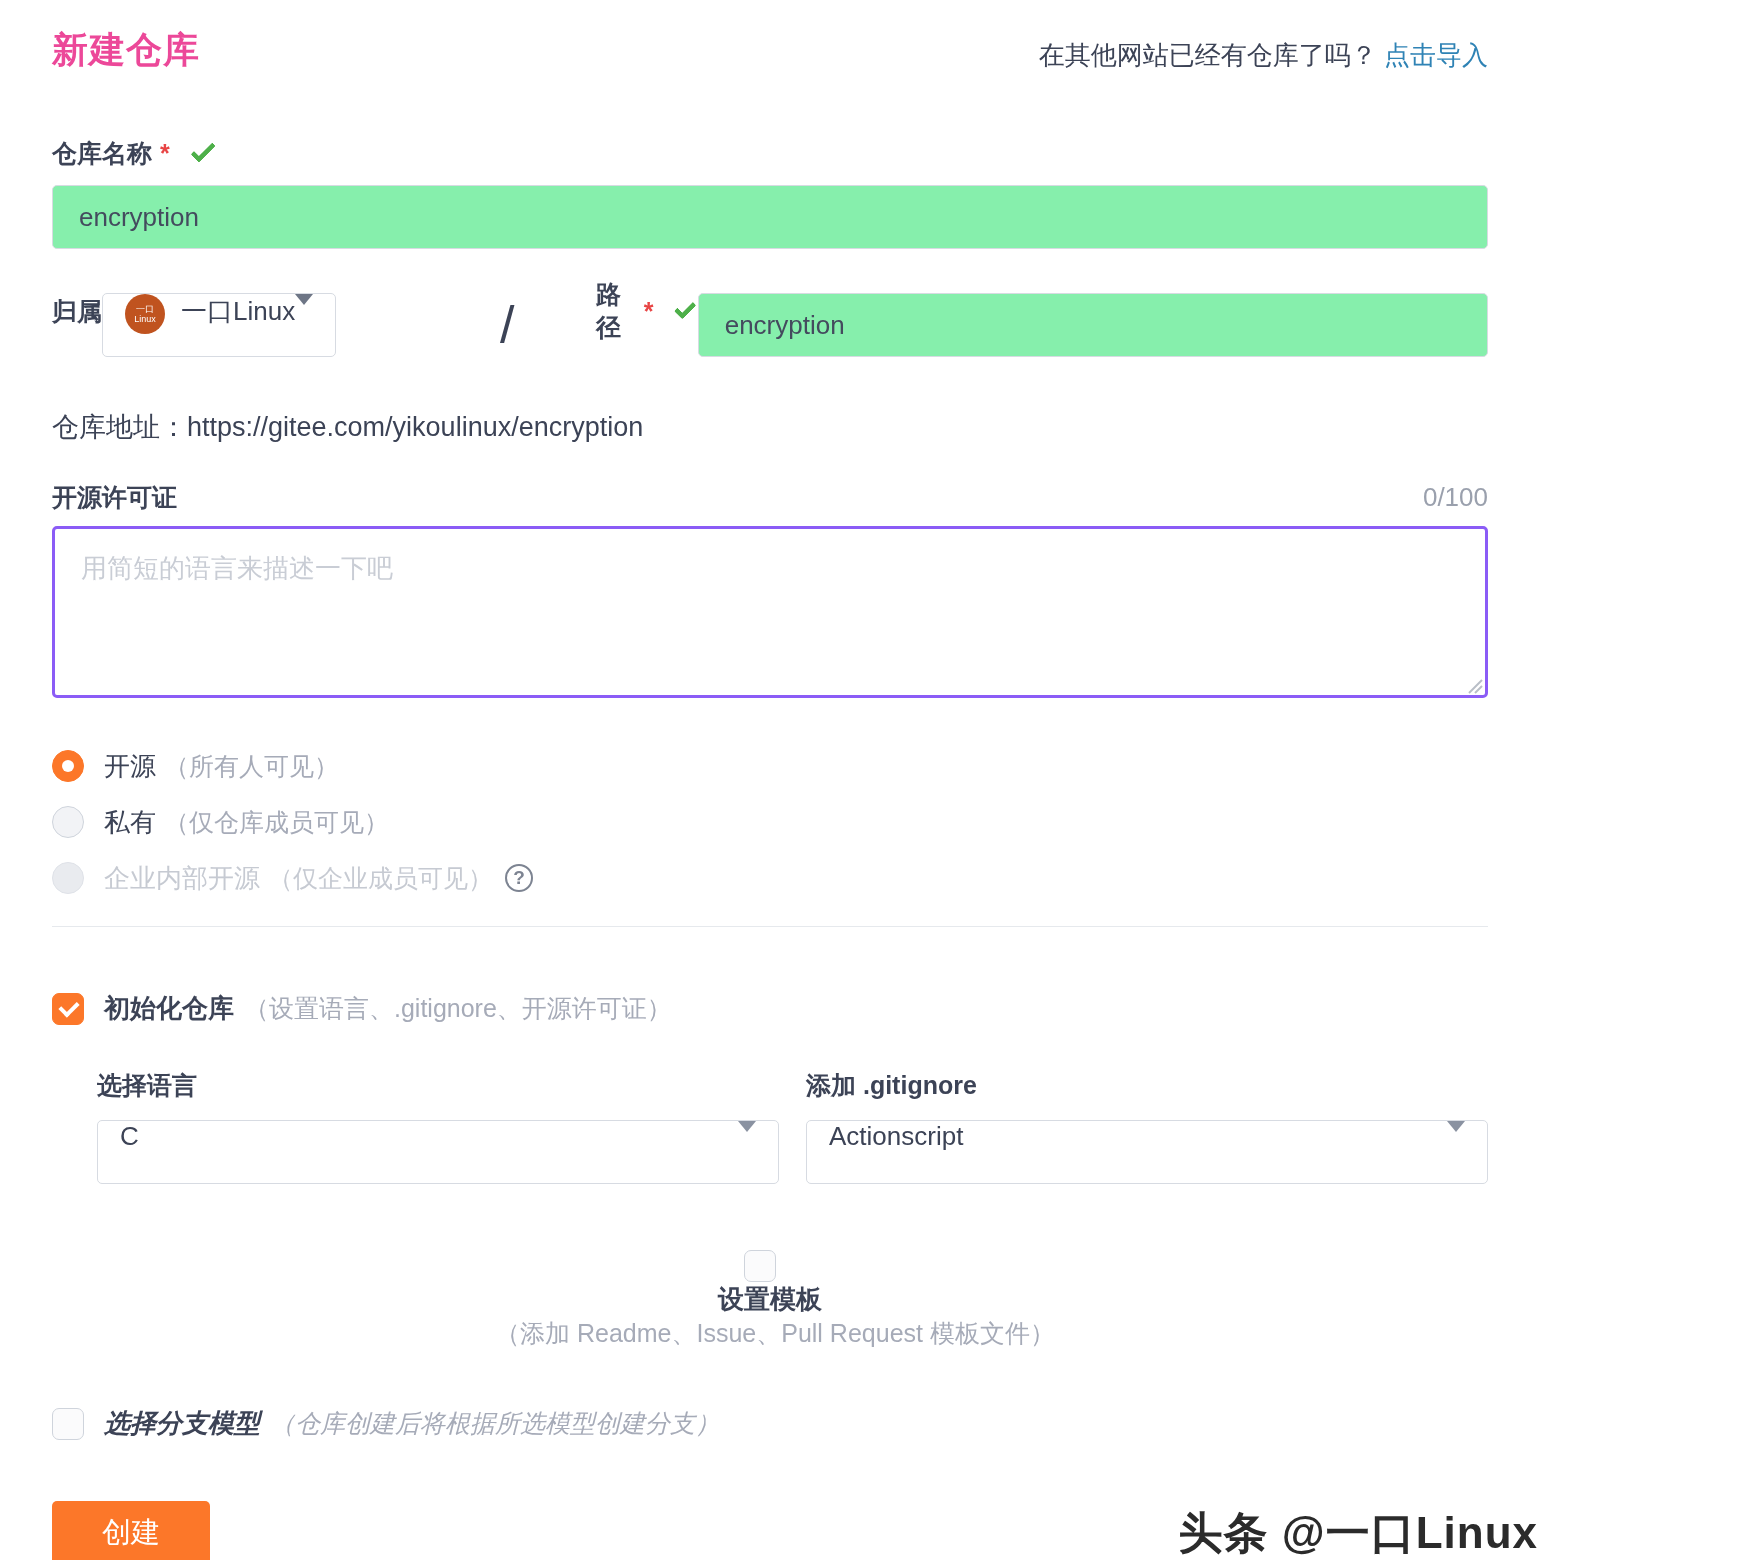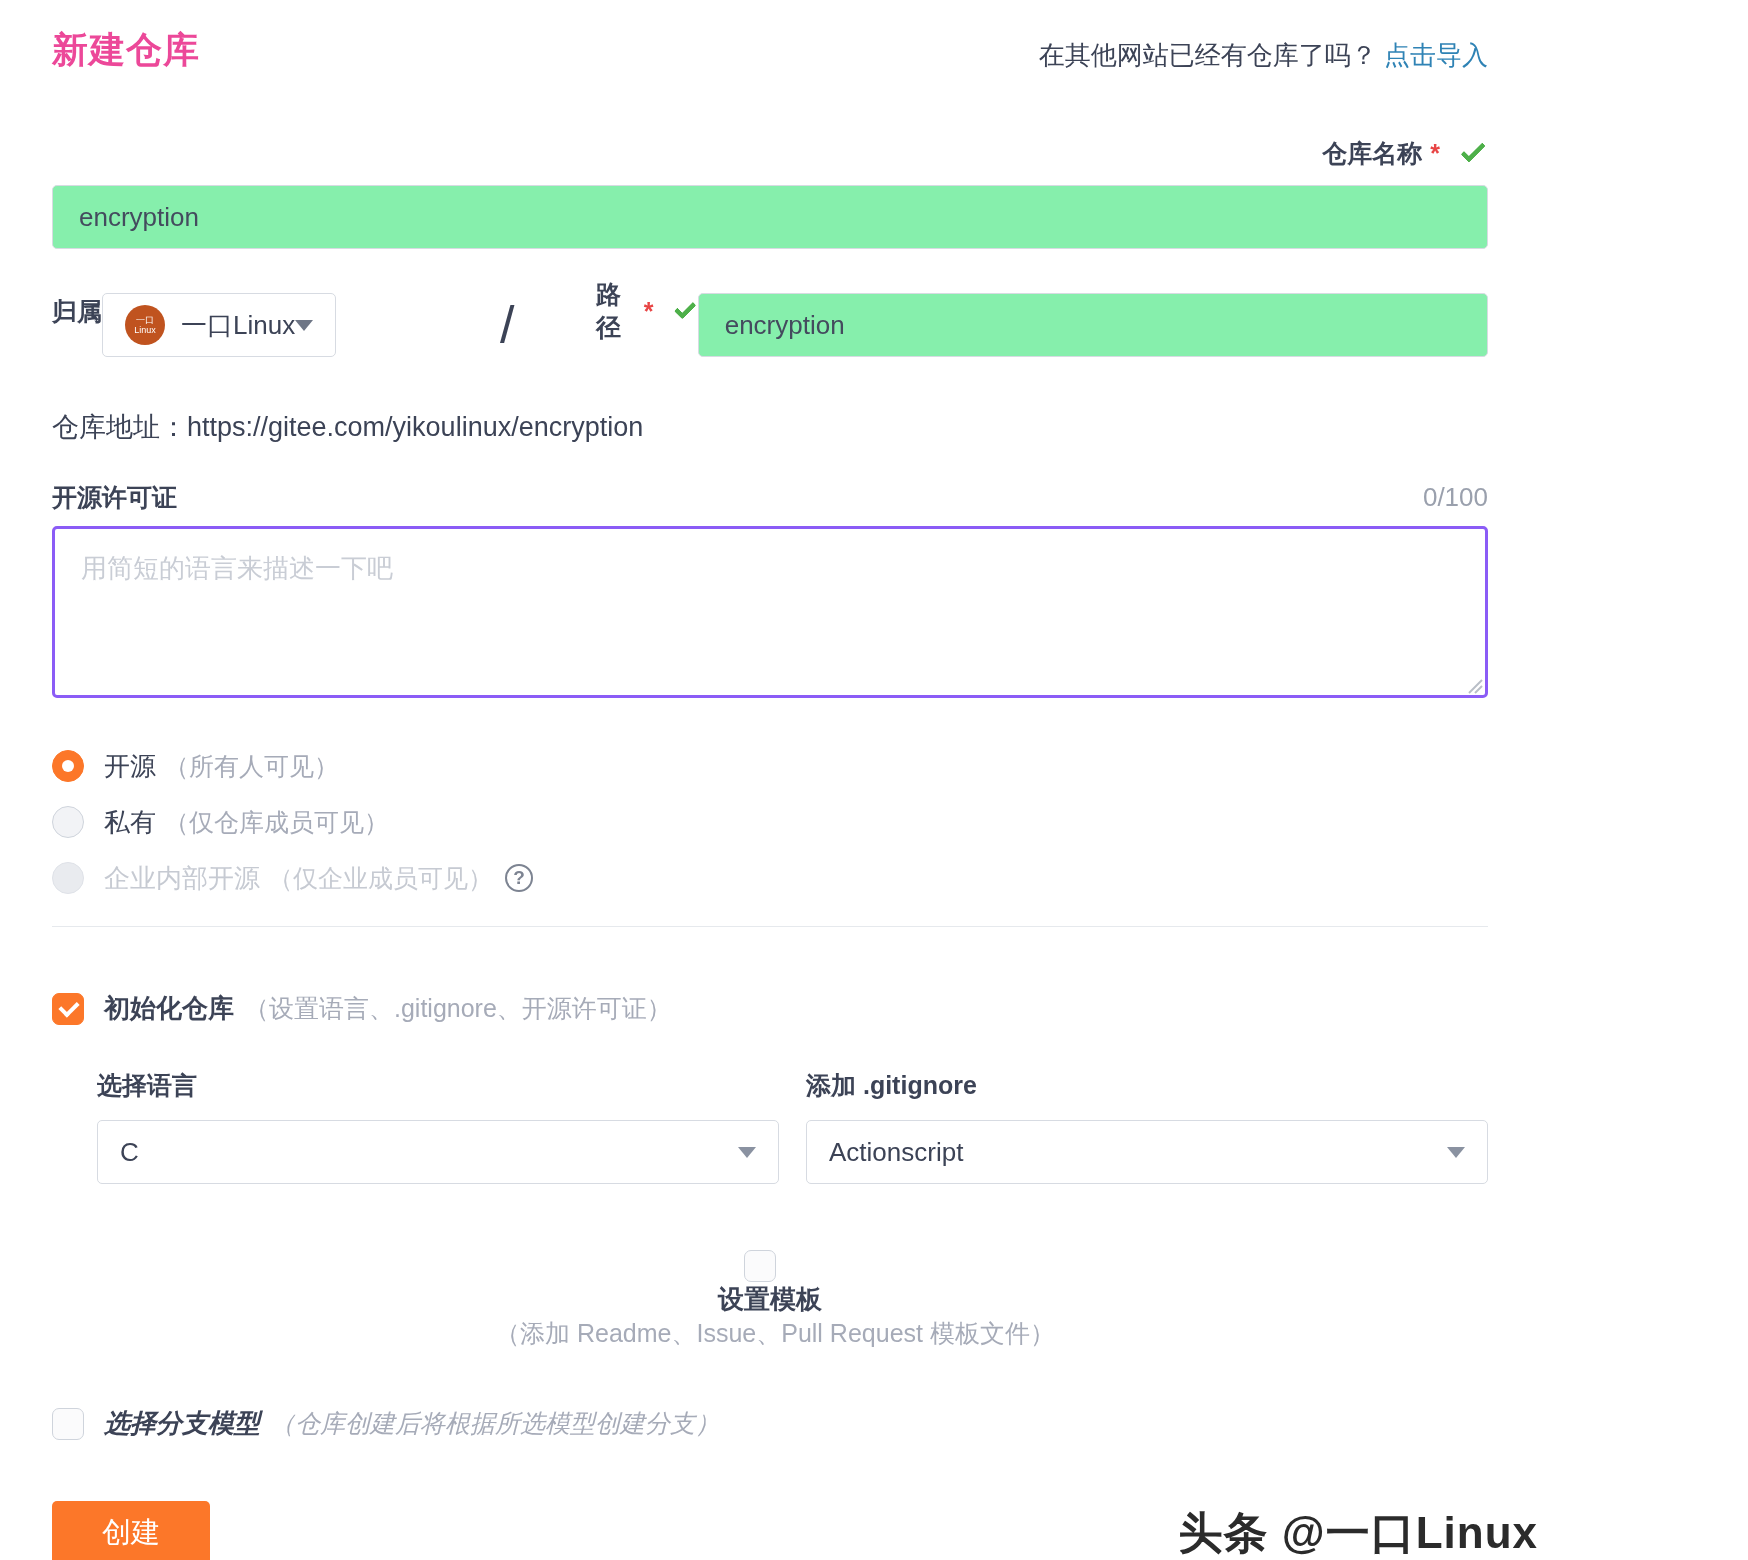--- a/index.html
+++ b/index.html
@@ -27,32 +27,32 @@
     border-left:5px solid #4eb04a; border-bottom:5px solid #4eb04a;
     transform: rotate(-45deg) translateY(-4px); margin-left:24px; border-radius:2px;
   }
   .text-input {
     width:100%; height:64px; border:1px solid #d7dbe2; border-radius:5px;
     font-size:26px; color:#444b5e; padding:0 26px;
     font-family:"Liberation Sans","DejaVu Sans",sans-serif; outline:none; background:#86efac;
   }
 
   .block-name { margin-top: 60px; }
-  .label-row { display:flex; align-items:center; margin-bottom:14px; height:36px;justify-content:flex-end; }
+  .label-row { display:flex; align-items:center; margin-bottom:14px; height:36px; }
 
   
   .owner-path-row { display:flex; margin-top:44px; }
   .col { display:flex; flex-direction:row; }
   .col-owner { width:448px; }
   .col-slash { width:96px; align-items:center; }
   .col-path { flex:1; }
   .spacer-label { height:50px; }
   .select-box {
     height:64px; border:1px solid #d7dbe2; border-radius:5px; background:#fff;
-    display:flex; align-items:center; padding:0 22px; cursor:pointer; position:relative;
+    display:flex; align-items:flex-start; padding:0 22px; cursor:pointer; position:relative;
   }
   .caret {
     width:0; height:0; border-left:9px solid transparent; border-right:9px solid transparent;
     border-top:11px solid #6e7686; margin-left:auto;
   }
   .caret.gray { border-top-color:#8a92a1; }
   .avatar {
     width:40px; height:40px; border-radius:50%; background:#c0531f; color:#fff;
     display:flex; flex-direction:column; align-items:center; justify-content:center;
     font-size:9px; line-height:10px; margin-right:16px; flex:0 0 auto;

